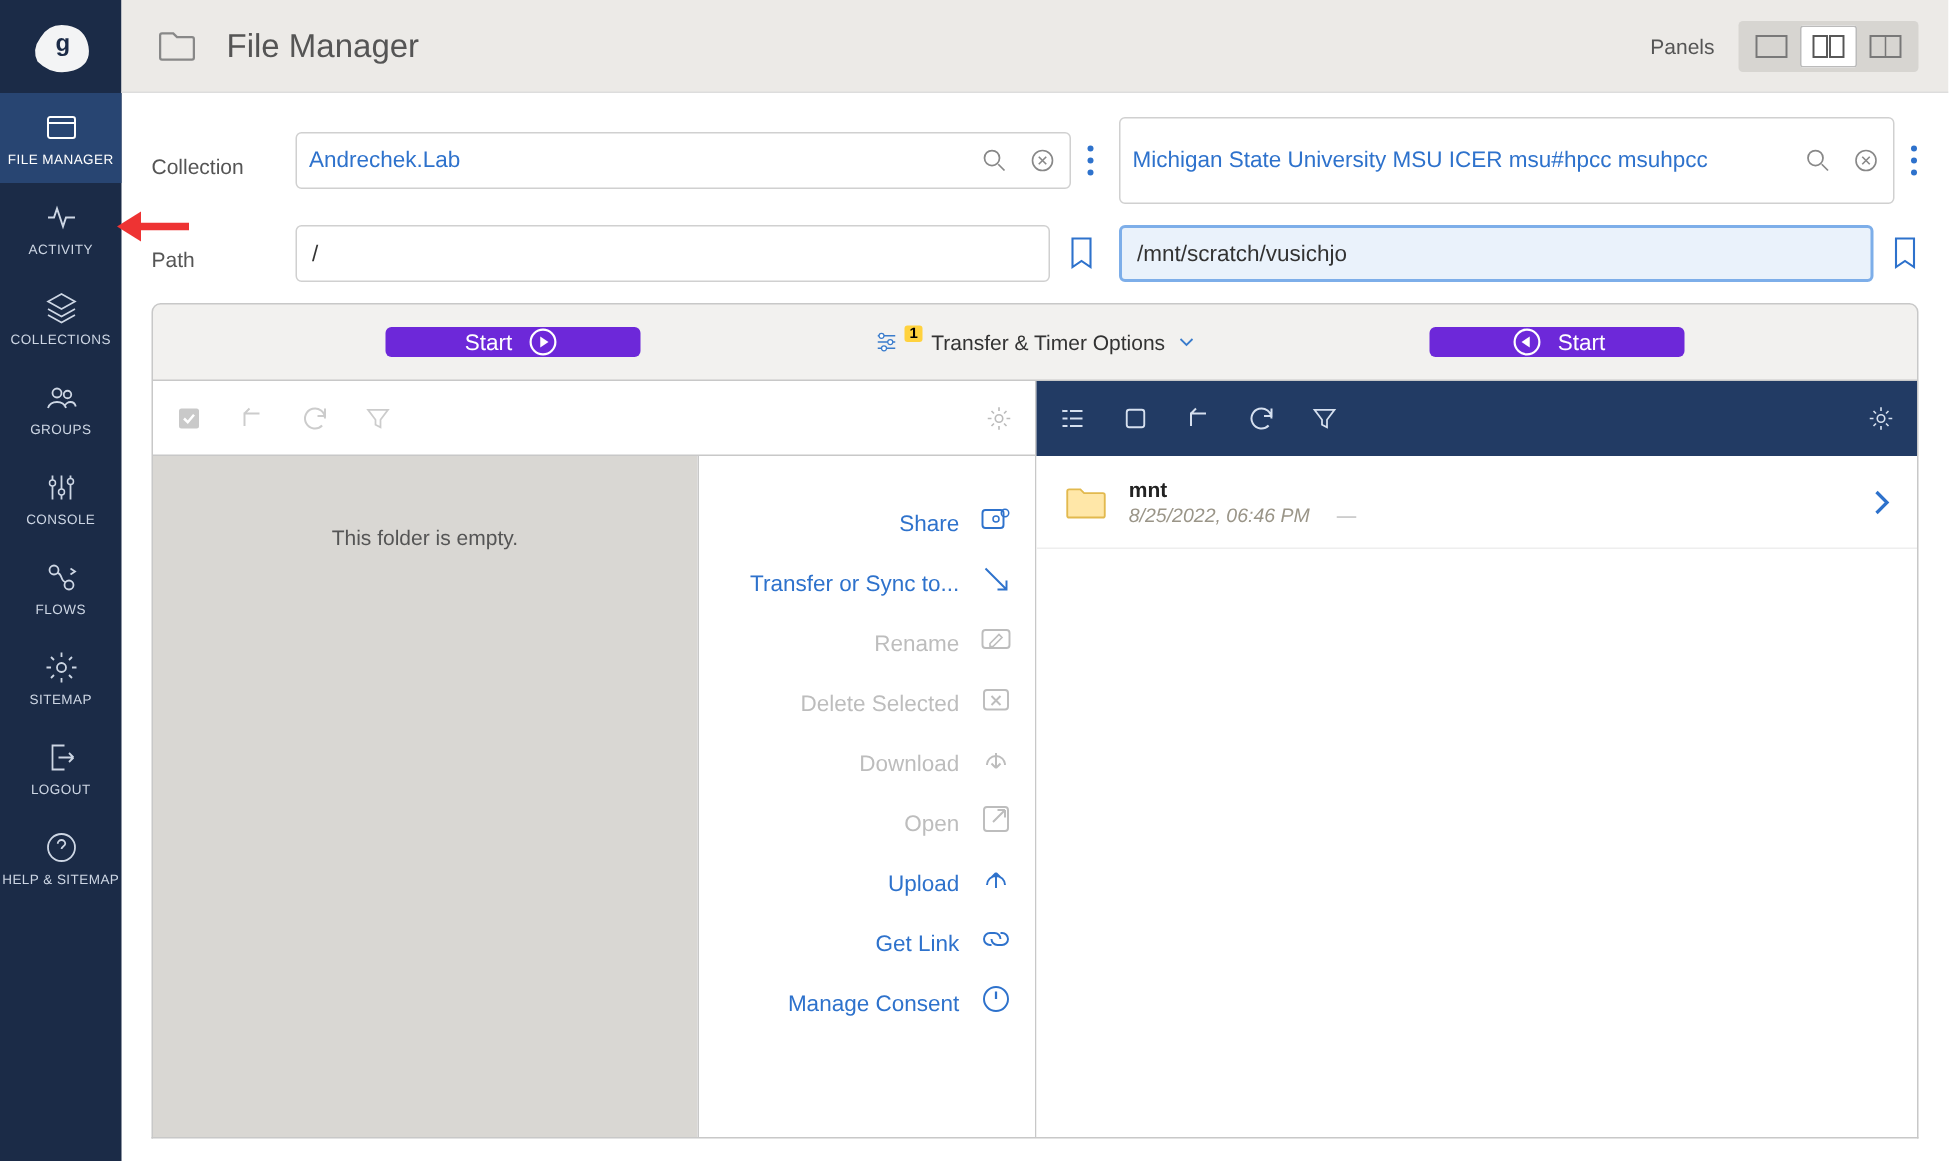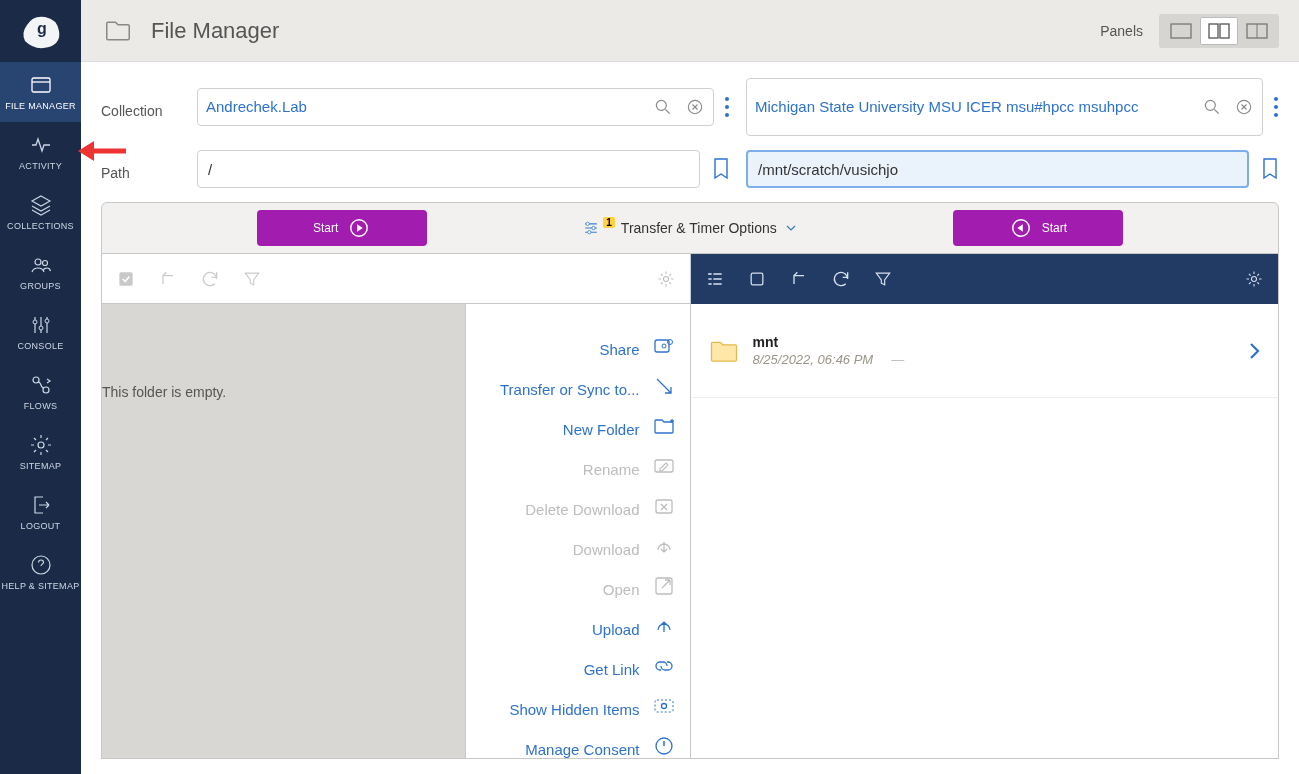--- a/index.html
+++ b/index.html
@@ -42,39 +42,39 @@
   .coll-input .value{flex:1;color:var(--blue-bright);font-size:15px;line-height:1.35}
   .coll-input .icons{display:flex;gap:12px;align-items:center;color:#888}
   .kebab{color:var(--blue-bright);font-size:20px;line-height:0}
   .path-wrap{flex:1;display:flex;align-items:center;gap:12px}
   .path-input{flex:1;border:1px solid var(--border);border-radius:4px;height:38px;padding:0 10px;font-size:15px;color:#333;outline:none}
   .path-input.focused{border:2px solid var(--focus);background:#eaf2fb}
   .bookmark{color:var(--blue-bright)}
   
   .transfer-bar{margin:0 20px;border:1px solid var(--panel-border);border-radius:6px 6px 0 0;background:var(--grey-bg);height:52px;display:flex;align-items:center}
   .transfer-bar .half{flex:1;display:flex;align-items:center;justify-content:center}
-  .start-btn{background:#a21caf;color:#fff;border:none;border-radius:4px;height:36px;width:170px;font-size:12px;display:inline-flex;align-items:center;justify-content:center;gap:10px;cursor:pointer}
+  .start-btn{background:#6d28d9;color:#fff;border:none;border-radius:4px;height:20px;width:170px;font-size:15px;display:inline-flex;align-items:center;justify-content:center;gap:10px;cursor:pointer}
   .start-btn.right svg{order:-1}
   .tto{flex:none;display:flex;align-items:center;gap:6px;color:#333;font-size:14px}
   .tto .badge{background:#ffd23e;color:#000;font-size:10px;font-weight:700;border-radius:2px;padding:0 3px;margin-left:-4px;position:relative;top:-6px}
   
   .panes{margin:0 20px;display:flex;border-left:1px solid var(--panel-border);border-right:1px solid var(--panel-border);border-bottom:1px solid var(--panel-border);height:505px}
   .pane{flex:1;min-width:0;display:flex;flex-direction:column}
   .pane + .pane{border-left:1px solid var(--panel-border)}
   .toolbar{height:50px;display:flex;align-items:center;padding:0 14px;gap:22px;color:#aaa}
   .toolbar.light{background:#fff;border-bottom:1px solid var(--panel-border)}
   .toolbar.dark{background:#223b64;color:#d6e0ef}
   .toolbar .grow{flex:1}
   .pane-body{flex:1;display:flex;min-height:0}
-  .left-list{flex:1;background:#d9d7d3;display:flex;align-items:flex-start;padding-top:80px;color:#555}
+  .left-list{flex:1;background:#d9d7d3;display:flex;align-items:flex-start;justify-content:center;padding-top:46px;color:#555}
   .left-actions{width:225px;background:#fff;border-left:1px solid var(--panel-border);padding:14px 14px 14px 8px}
   .act{display:flex;align-items:flex-end;justify-content:flex-end;gap:12px;height:40px;color:var(--blue-bright);cursor:pointer;font-size:15px}
   .act.disabled{color:#bdbdbd;cursor:default}
   .right-list{flex:1;background:#fff;overflow:auto}
-  .file-row{display:flex;align-items:center;gap:14px;padding:30px 18px;border-bottom:1px solid #eee}
+  .file-row{display:flex;align-items:center;gap:14px;padding:14px 18px;border-bottom:1px solid #eee}
   .file-row .meta{flex:1}
   .file-row .name{font-weight:600;color:#222}
   .file-row .date{color:#9a9588;font-style:italic;font-size:13px;margin-top:2px}
   .file-row .dash{color:#bbb;margin-left:18px;font-style:normal}
   .file-row .chev{color:var(--blue-bright)}
   svg{display:block}
   .ico{width:20px;height:20px}
   .ico-lg{width:24px;height:24px}
 </style>
 </head>
@@ -321,36 +321,29 @@
                 <circle cx="18" cy="8" r="2.5" fill="none" stroke="currentColor"></circle>
                 <circle cx="12" cy="12" r="2" fill="none" stroke="currentColor"></circle>
               </svg>
             </div>
           <div class="act">
               <span>Transfer or Sync to...</span>
               <svg class="ico-lg" viewBox="0 0 24 24">
                 <path d="M5 5l14 14M19 13v6h-6" fill="none" stroke="currentColor" stroke-width="1.3"></path>
               </svg>
             </div>
-          <div class="act">
-              <span>New Folder</span>
-              <svg class="ico-lg" viewBox="0 0 24 24">
-                <path d="M3 7a1 1 0 011-1h6l2 2h8a1 1 0 011 1v9a1 1 0 01-1 1H4a1 1 0 01-1-1V7z" fill="none" stroke="currentColor" stroke-width="1.3"></path>
-                <path d="M20 5v4M18 7h4" stroke="currentColor" stroke-width="1.3"></path>
-              </svg>
-            </div>
           <div class="act disabled">
               <span>Rename</span>
               <svg class="ico-lg" viewBox="0 0 24 24">
                 <rect x="3" y="6" width="18" height="12" rx="2" fill="none" stroke="currentColor" stroke-width="1.3"></rect>
                 <path d="M8 15l6-6 2 2-6 6H8v-2z" fill="none" stroke="currentColor" stroke-width="1.1"></path>
               </svg>
             </div>
           <div class="act disabled">
-              <span>Delete Download</span>
+              <span>Delete Selected</span>
               <svg class="ico-lg" viewBox="0 0 24 24">
                 <rect x="4" y="6" width="16" height="13" rx="2" fill="none" stroke="currentColor" stroke-width="1.3"></rect>
                 <path d="M9 10l6 6M15 10l-6 6" stroke="currentColor" stroke-width="1.3"></path>
               </svg>
             </div>
           <div class="act disabled">
               <span>Download</span>
               <svg class="ico-lg" viewBox="0 0 24 24">
                 <path d="M6 16a6 6 0 1112 0M12 8v10m0 0l-3-3m3 3l3-3" fill="none" stroke="currentColor" stroke-width="1.3"></path>
               </svg>
@@ -365,27 +358,20 @@
           <div class="act">
               <span>Upload</span>
               <svg class="ico-lg" viewBox="0 0 24 24">
                 <path d="M6 16a6 6 0 1112 0M12 18V8m0 0l-3 3m3-3l3 3" fill="none" stroke="currentColor" stroke-width="1.3"></path>
               </svg>
             </div>
           <div class="act">
               <span>Get Link</span>
               <svg class="ico-lg" viewBox="0 0 24 24">
                 <path d="M9 12a4 4 0 004 4h3a4 4 0 000-8h-1M15 12a4 4 0 00-4-4H8a4 4 0 000 8h1" fill="none" stroke="currentColor" stroke-width="1.3"></path>
-              </svg>
-            </div>
-          <div class="act">
-              <span>Show Hidden Items</span>
-              <svg class="ico-lg" viewBox="0 0 24 24">
-                <rect x="3" y="6" width="18" height="12" rx="2" fill="none" stroke="currentColor" stroke-width="1" stroke-dasharray="2 2"></rect>
-                <circle cx="12" cy="12" r="2.5" fill="none" stroke="currentColor" stroke-width="1.3"></circle>
               </svg>
             </div>
           <div class="act">
               <span>Manage Consent</span>
               <svg class="ico-lg" viewBox="0 0 24 24">
                 <circle cx="12" cy="12" r="8" fill="none" stroke="currentColor" stroke-width="1.3"></circle>
                 <path d="M12 7v5" stroke="currentColor" stroke-width="1.5"></path>
               </svg>
             </div>
         </div>

